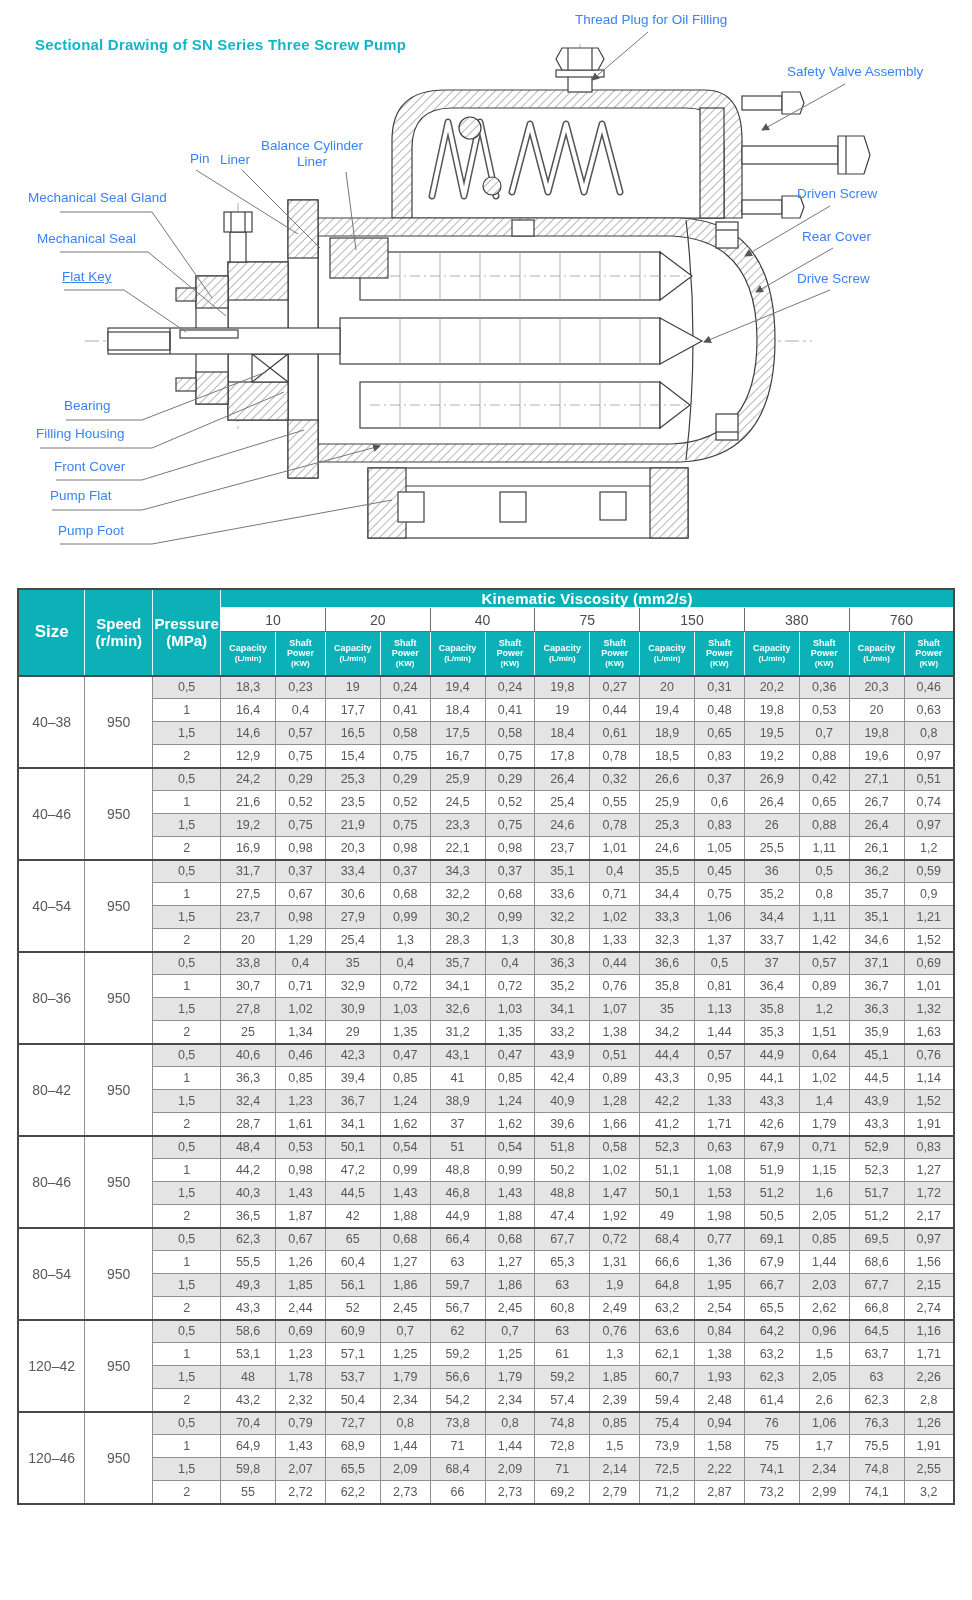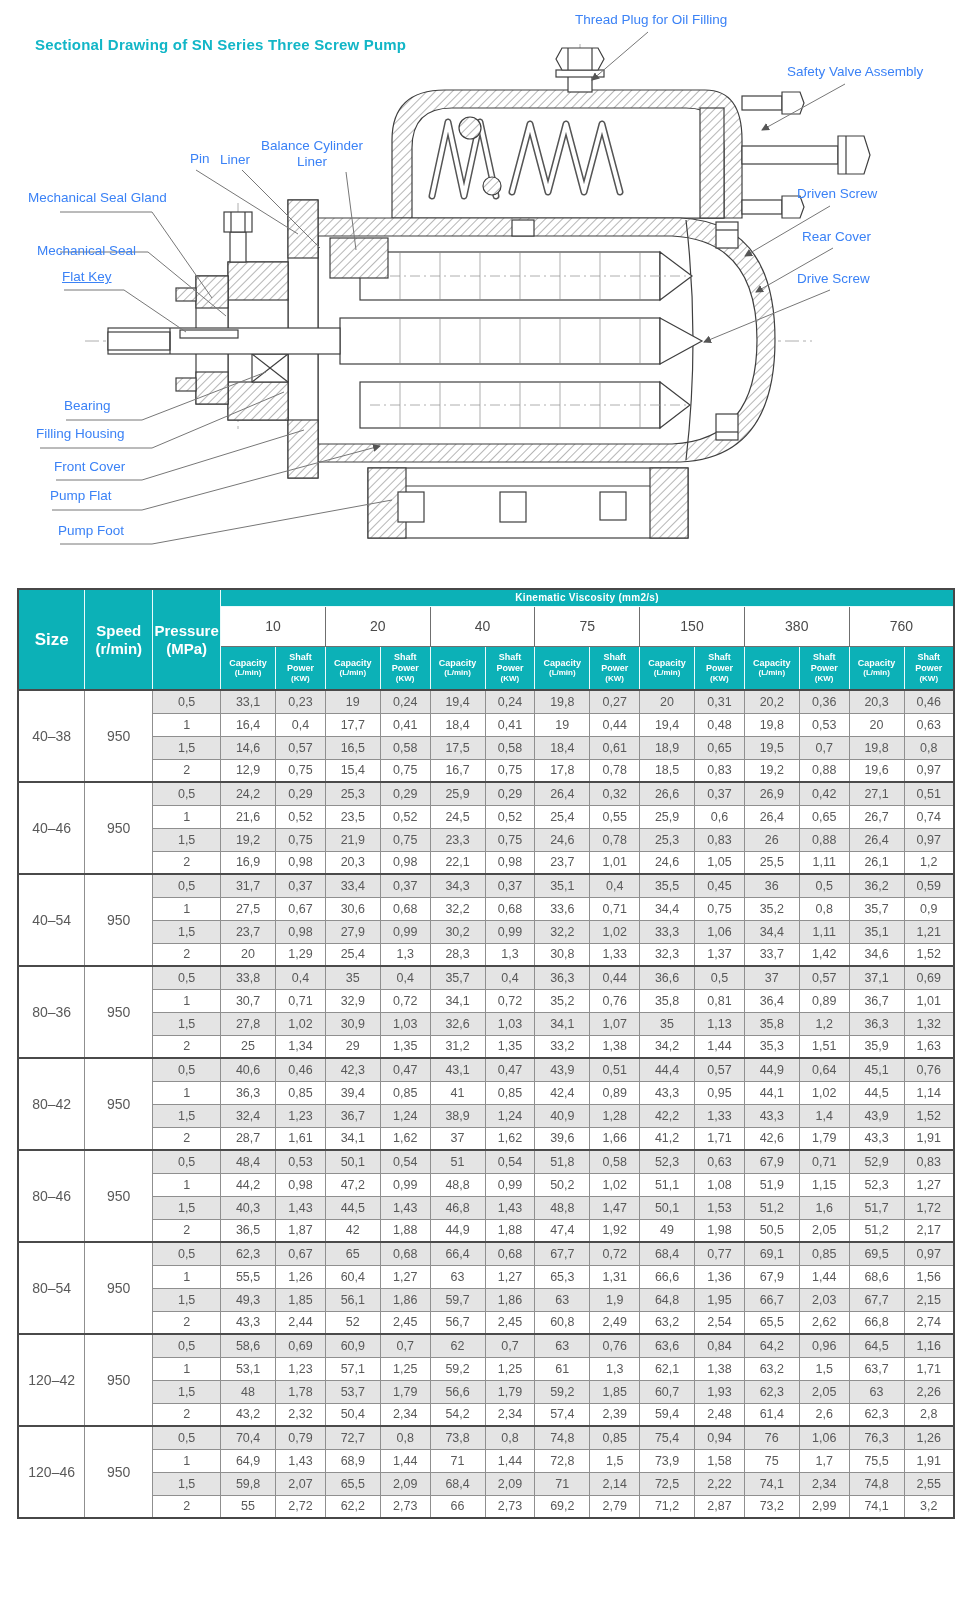--- a/index.html
+++ b/index.html
@@ -25,37 +25,37 @@
   .lbl{position:absolute;font-size:13.5px;color:#3b82f6;white-space:nowrap;line-height:1.2;}
   .lb0{left:575px;top:12px;}
   .lb1{left:787px;top:64px;}
   .lb2{left:797px;top:186px;}
   .lb3{left:802px;top:229px;}
   .lb4{left:797px;top:271px;}
   .lb5{left:254px;top:138px;white-space:normal;width:116px;text-align:center;}
   .lb6{left:190px;top:151px;}
   .lb7{left:220px;top:152px;}
   .lb8{left:28px;top:190px;}
-  .lb9{left:37px;top:231px;margin-top:12px;}
+  .lb9{left:37px;top:231px;}
   .lb10{left:62px;top:269px;text-decoration:underline;}
   .lb11{left:64px;top:398px;}
   .lb12{left:36px;top:426px;}
   .lb13{left:54px;top:459px;}
   .lb14{left:50px;top:488px;}
   .lb15{left:58px;top:523px;}
 
   
   .tablewrap{position:absolute;left:17px;top:588px;width:938px;}
   table{border-collapse:collapse;table-layout:fixed;border:2px solid #474747;color:var(--ink);}
   th,td{border:1px solid #8f8f8f;text-align:center;vertical-align:middle;padding:0;}
   th.teal{background:var(--header-teal);color:#fff;border:1px solid #e8fbfb;font-weight:bold;}
   th.col-size{font-size:17px;}
   th.col-speed,th.col-pressure{font-size:15px;line-height:1.15;}
-  th.kv-title{font-size:10px;height:17px;letter-spacing:.3px;}
-  tr.visc-row th{background:#fff;color:#4a4a4a;font-weight:normal;font-size:14px;height:40px;border:1px solid #6f6f6f;}
+  th.kv-title{font-size:15px;height:17px;letter-spacing:.3px;}
+  tr.visc-row th{background:#fff;color:#4a4a4a;font-weight:normal;font-size:14px;height:24px;border:1px solid #6f6f6f;}
   tr.sub-row th{height:44px;font-size:9px;line-height:1.2;}
   tr.sub-row .unit{display:block;font-size:8px;font-weight:bold;}
   tbody td{height:23px;font-size:12.5px;background:#fff;}
   td.size-cell,td.speed-cell{font-size:14px;background:#fff;}
   tr.stripe td.pressure-cell,tr.stripe td.value-cell{background:var(--stripe-gray);}
   tr.group-start td{border-top:2px solid #4a4a4a;}
 </style>
 </head>
 <body>
 
@@ -278,21 +278,21 @@
             <th class="teal">Shaft Power<span class="unit">(KW)</span></th>
             <th class="teal">Capacity<span class="unit">(L/min)</span></th>
             <th class="teal">Shaft Power<span class="unit">(KW)</span></th>
           </tr>
         </thead>
         <tbody>
           <tr class="group-start stripe">
             <td class="size-cell" rowspan="4">40–38</td>
             <td class="speed-cell" rowspan="4">950</td>
             <td class="pressure-cell">0,5</td>
-            <td class="value-cell">33,1</td>
+            <td class="value-cell">18,3</td>
             <td class="value-cell">0,23</td>
             <td class="value-cell">19</td>
             <td class="value-cell">0,24</td>
             <td class="value-cell">19,4</td>
             <td class="value-cell">0,24</td>
             <td class="value-cell">19,8</td>
             <td class="value-cell">0,27</td>
             <td class="value-cell">20</td>
             <td class="value-cell">0,31</td>
             <td class="value-cell">20,2</td>

